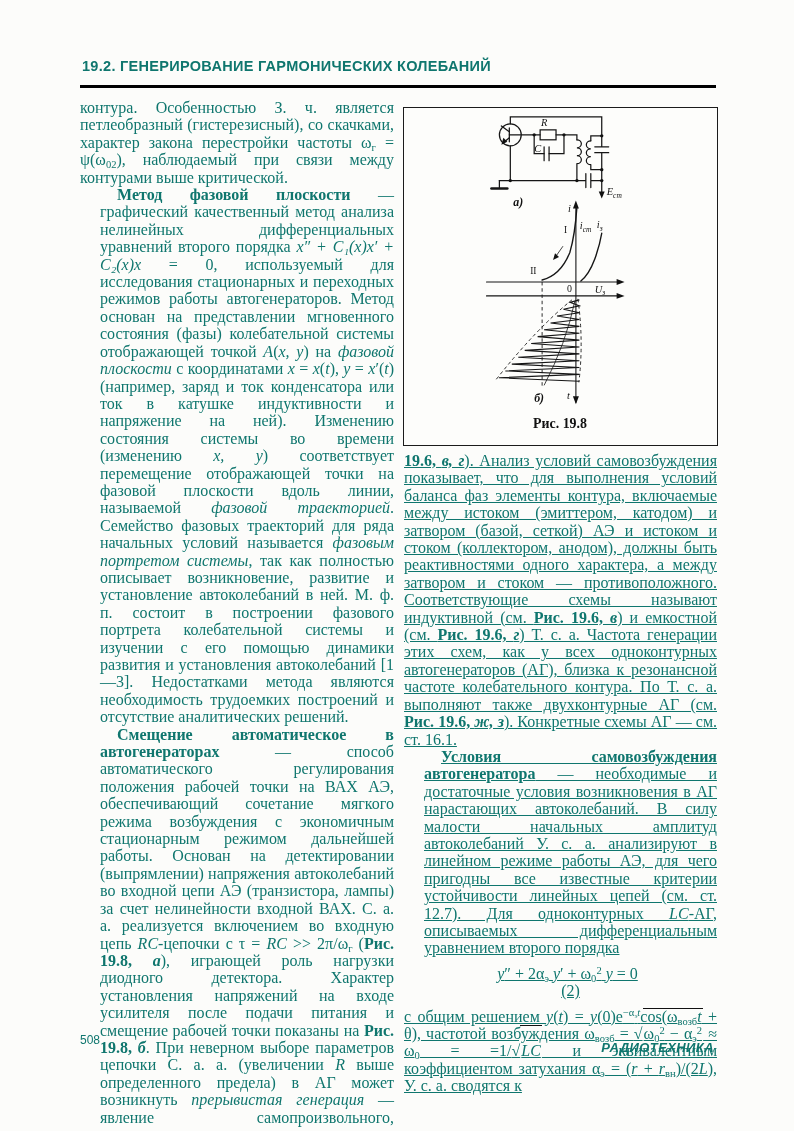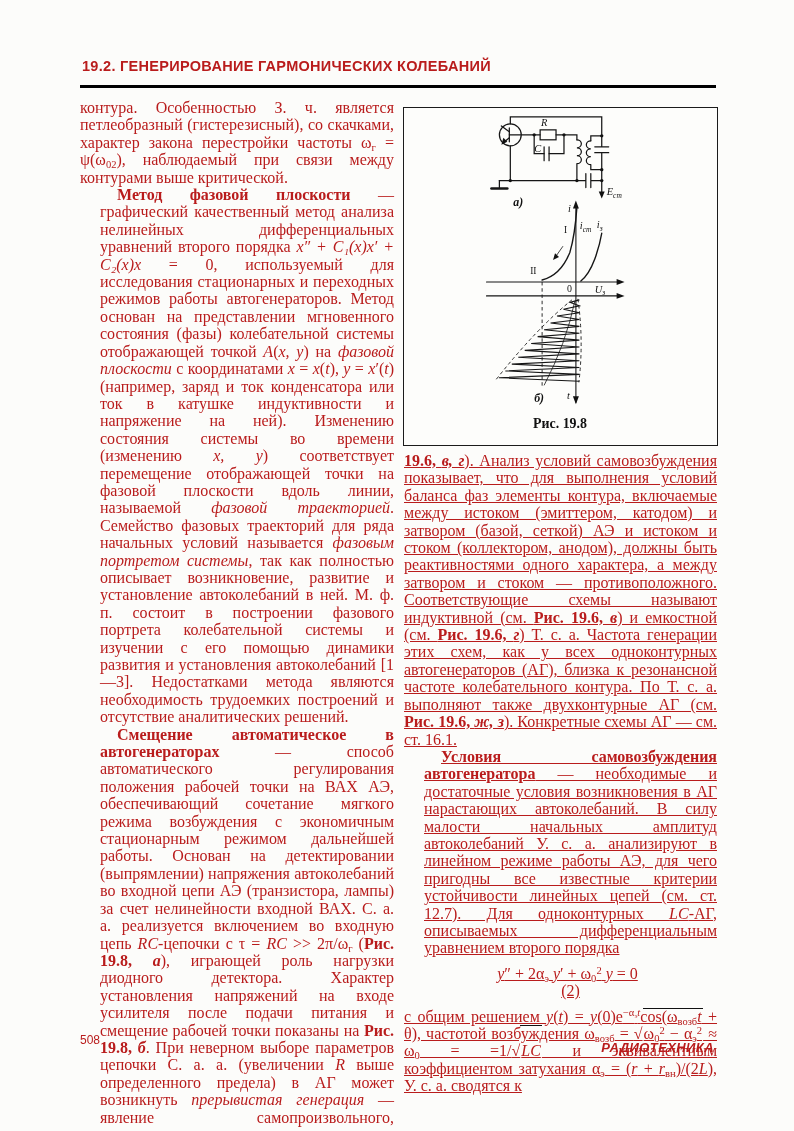--- a/index.html
+++ b/index.html
@@ -1,16 +1,16 @@
 <!DOCTYPE html>
 <html><head>
 <meta charset="utf-8">
 <style>
   html,body{margin:0;padding:0;background:#e8e8e4;}
-  .page{position:relative;width:794px;height:1131px;background:#fcfcfa;color:#b91c1c;
+  .page{position:relative;width:794px;height:1131px;background:#fcfcfa;color:#0f766e;
         font-family:"Liberation Serif", serif;overflow:hidden;margin:0 auto;}
   .header{position:absolute;left:82px;top:58px;width:634px;font-family:"Liberation Sans",sans-serif;
           font-size:14.5px;font-weight:bold;letter-spacing:.3px;white-space:nowrap;}
   .rule{position:absolute;left:80px;top:85px;width:636px;height:3px;background:#000;}
   .col{position:absolute;width:314px;text-align:justify;font-size:16px;line-height:17.4px;}
   .col-left{left:80px;top:99px;}
   .col-right{left:404px;top:452px;width:313px;text-decoration:underline;}
   p.para{margin:0;padding:0;}
   p.para.indent{text-indent:17px;margin-left:20px;}
   .rs-b{font-weight:bold;}

